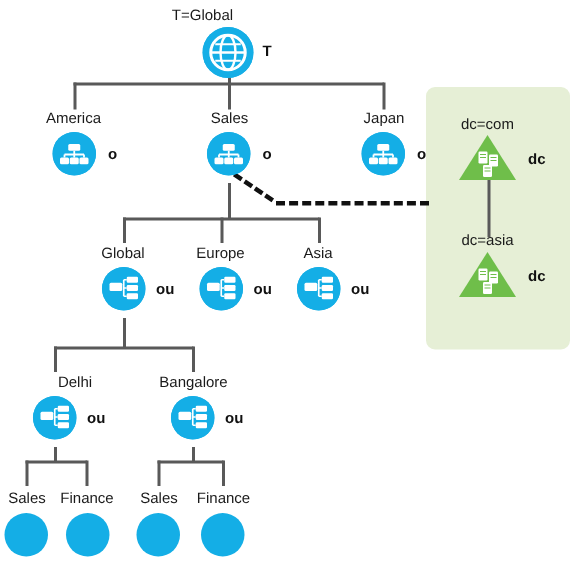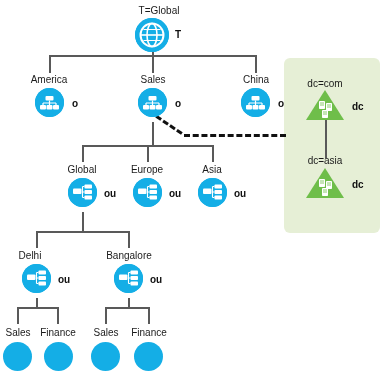--- a/index.html
+++ b/index.html
@@ -89,21 +89,21 @@
 
   <div class="ln v" style="left:128px;top:298px;height:10px;"></div>
   <div class="ln h" style="left:105px;top:307px;width:44px;"></div>
   <div class="ln v" style="left:105px;top:307px;height:17px;"></div>
   <div class="ln v" style="left:148px;top:307px;height:17px;"></div>
 
   <div class="dashed" style="left:157px;top:115px;width:31px;transform:rotate(34deg);"></div>
   <div class="dashed" style="left:184px;top:134px;width:102px;"></div>
 
   <div class="node">
-    <div class="caption" style="left:124px;top:5px;width:70px;">T=Global</div>
+    <div class="caption" style="left:100px;top:5px;width:70px;">T=Global</div>
     <div class="circ" style="left:135px;top:18px;width:34px;height:34px;">
       <svg width="34" height="34" viewBox="0 0 34 34">
         <circle cx="17" cy="17" r="17" fill="#14aee6"></circle>
         <circle cx="17" cy="17" r="11.5" fill="none" stroke="#ffffff" stroke-width="2"></circle>
         <ellipse cx="17" cy="17" rx="5" ry="11.5" fill="none" stroke="#ffffff" stroke-width="1.6"></ellipse>
         <path d="M6 17 H28" stroke="#ffffff" stroke-width="1.6"></path>
         <path d="M8.5 11.5 H25.5 M8.5 22.5 H25.5" stroke="#ffffff" stroke-width="1.2"></path>
       </svg>
     </div>
     <div class="tag" style="left:175px;top:29px;">T</div>
@@ -133,21 +133,21 @@
         <rect x="5" y="17" width="6" height="4.5" rx="1" fill="#ffffff"></rect>
         <rect x="11.5" y="17" width="6" height="4.5" rx="1" fill="#ffffff"></rect>
         <rect x="18" y="17" width="6" height="4.5" rx="1" fill="#ffffff"></rect>
         <path d="M14.5 12.5 V15 M8 15 H21 M8 15 V17 M14.5 15 V17 M21 15 V17" stroke="#ffffff" stroke-width="1.2" fill="none"></path>
       </svg>
     </div>
     <div class="tag" style="left:175px;top:98px;">o</div>
   </div>
 
   <div class="node">
-    <div class="caption" style="left:226px;top:74px;width:60px;">China</div>
+    <div class="caption" style="left:226px;top:74px;width:60px;">Japan</div>
     <div class="circ" style="left:241px;top:88px;width:29px;height:29px;">
       <svg width="29" height="29" viewBox="0 0 29 29">
         <circle cx="14.5" cy="14.5" r="14.5" fill="#14aee6"></circle>
         <rect x="10.5" y="8" width="8" height="4.5" rx="1" fill="#ffffff"></rect>
         <rect x="5" y="17" width="6" height="4.5" rx="1" fill="#ffffff"></rect>
         <rect x="11.5" y="17" width="6" height="4.5" rx="1" fill="#ffffff"></rect>
         <rect x="18" y="17" width="6" height="4.5" rx="1" fill="#ffffff"></rect>
         <path d="M14.5 12.5 V15 M8 15 H21 M8 15 V17 M14.5 15 V17 M21 15 V17" stroke="#ffffff" stroke-width="1.2" fill="none"></path>
       </svg>
     </div>
@@ -193,21 +193,21 @@
         <rect x="16.5" y="6.5" width="7.5" height="4" rx="0.8" fill="#ffffff"></rect>
         <rect x="16.5" y="12" width="7.5" height="4" rx="0.8" fill="#ffffff"></rect>
         <rect x="16.5" y="17.5" width="7.5" height="4" rx="0.8" fill="#ffffff"></rect>
         <path d="M14.5 8.5 V19.5 M14.5 8.5 H16.5 M14.5 14 H16.5 M14.5 19.5 H16.5" stroke="#ffffff" stroke-width="1.1" fill="none"></path>
       </svg>
     </div>
     <div class="tag" style="left:234px;top:188px;">ou</div>
   </div>
 
   <div class="node">
-    <div class="caption" style="left:5px;top:250px;width:50px;">Delhi</div>
+    <div class="caption" style="left:25px;top:250px;width:50px;">Delhi</div>
     <div class="circ" style="left:22px;top:264px;width:29px;height:29px;">
       <svg width="29" height="29" viewBox="0 0 29 29">
         <circle cx="14.5" cy="14.5" r="14.5" fill="#14aee6"></circle>
         <rect x="5" y="10.5" width="8.5" height="5.5" rx="1" fill="#ffffff"></rect>
         <rect x="16.5" y="6.5" width="7.5" height="4" rx="0.8" fill="#ffffff"></rect>
         <rect x="16.5" y="12" width="7.5" height="4" rx="0.8" fill="#ffffff"></rect>
         <rect x="16.5" y="17.5" width="7.5" height="4" rx="0.8" fill="#ffffff"></rect>
         <path d="M14.5 8.5 V19.5 M14.5 8.5 H16.5 M14.5 14 H16.5 M14.5 19.5 H16.5" stroke="#ffffff" stroke-width="1.1" fill="none"></path>
       </svg>
     </div>

